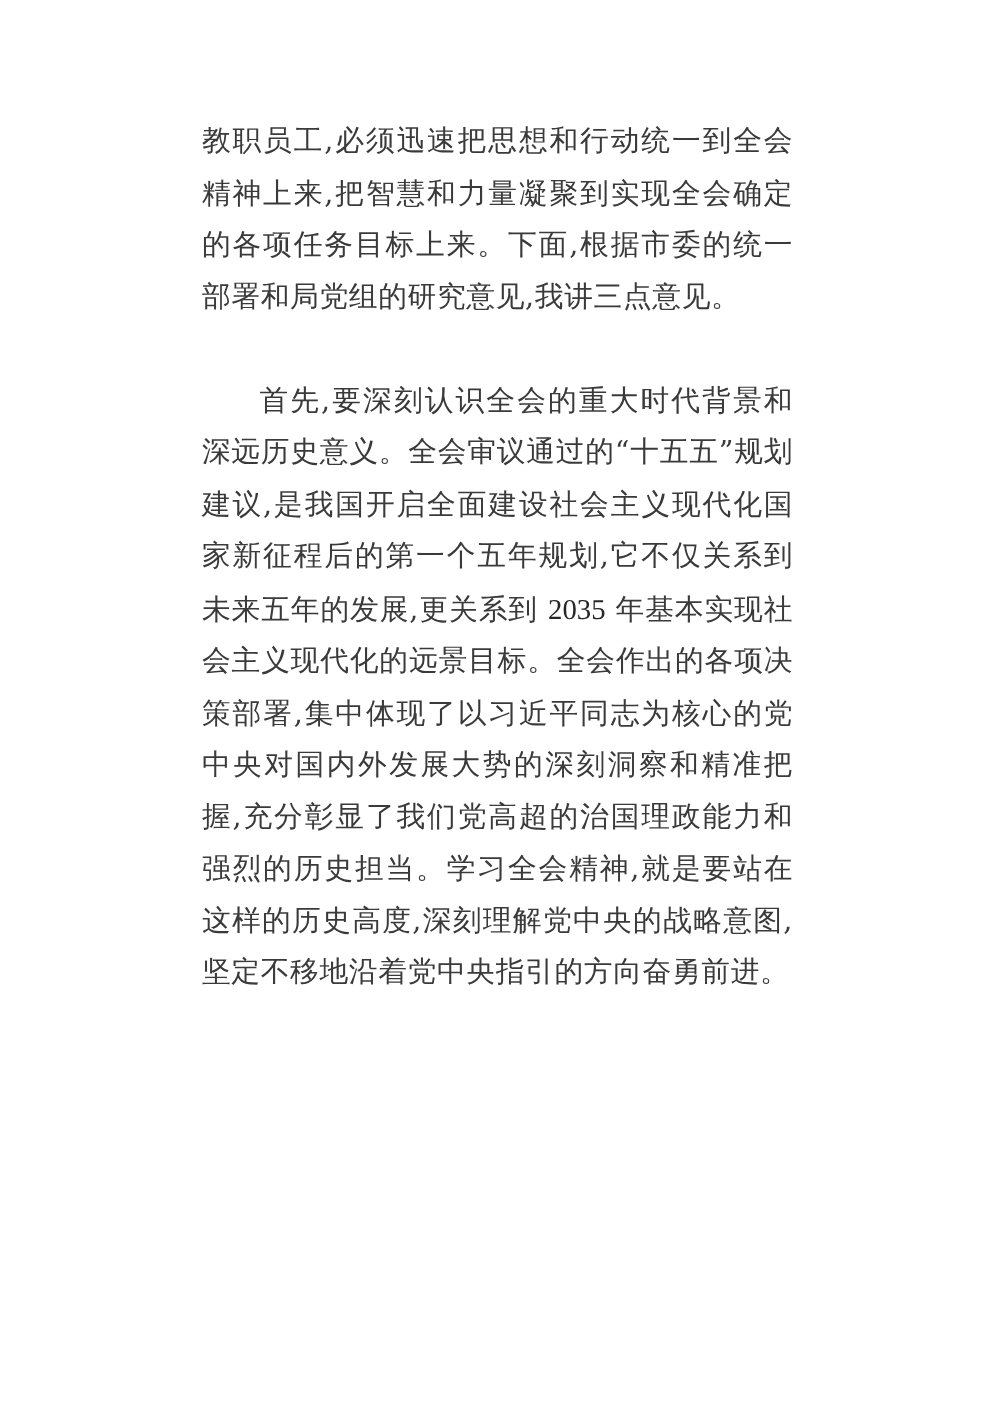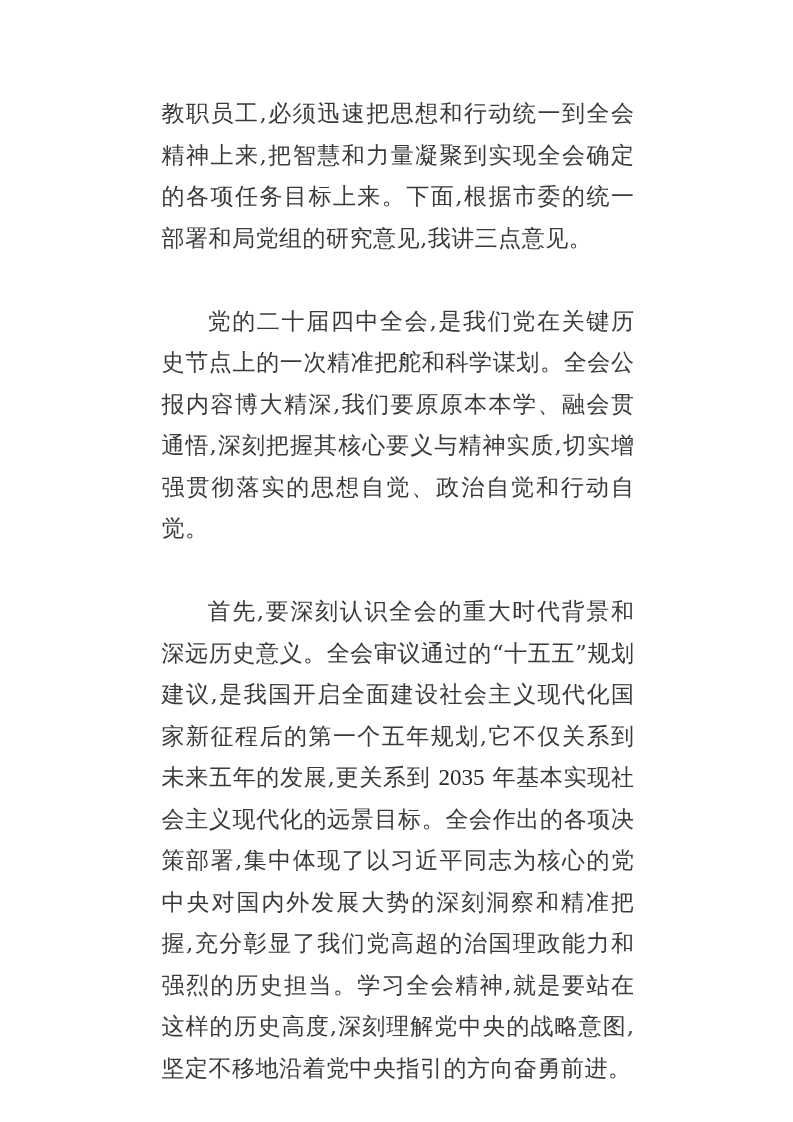--- a/index.html
+++ b/index.html
@@ -46,17 +46,16 @@
   }
 </style>
 </head>
 <body>
 
 <div class="page">
 
   <p class="doc-text">教职员工,必须迅速把思想和行动统一到全会精神上来,把智慧和力量凝聚到实现全会确定的各项任务目标上来。下面,根据市委的统一部署和局党组的研究意见,我讲三点意见。</p>
 
 
-  <p class="doc-text indent">党的二十届四中全会,是我们党在关键历史节点上的一次精准把舵和科学谋划。全会公报内容博大精深,我们要原原本本学、融会贯通悟,深刻把握其核心要义与精神实质,切实增强贯彻落实的思想自觉、政治自觉和行动自觉。</p>
 
   <p class="doc-text indent"><span>首先,要深刻认识全会的重大时代背景和深远历史意义。全会审议通过的“十五五”规划建议,是我国开启全面建设社会主义现代化国家新征程后的第一个五年规划,它不仅关系到未来五年的发展,更关系到 </span><span class="numeral">2035</span><span> 年基本实现社会主义现代化的远景目标。全会作出的各项决策部署,集中体现了以习近平同志为核心的党中央对国内外发展大势的深刻洞察和精准把握,充分彰显了我们党高超的治国理政能力和强烈的历史担当。学习全会精神,就是要站在这样的历史高度,深刻理解党中央的战略意图,坚定不移地沿着党中央指引的方向奋勇前进。</span></p>
 
 </div>
 
 </body></html>

